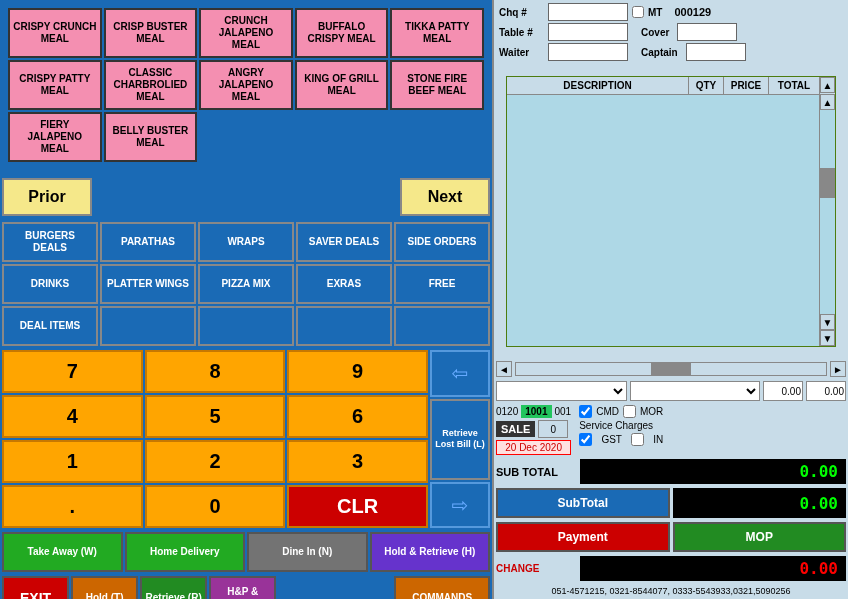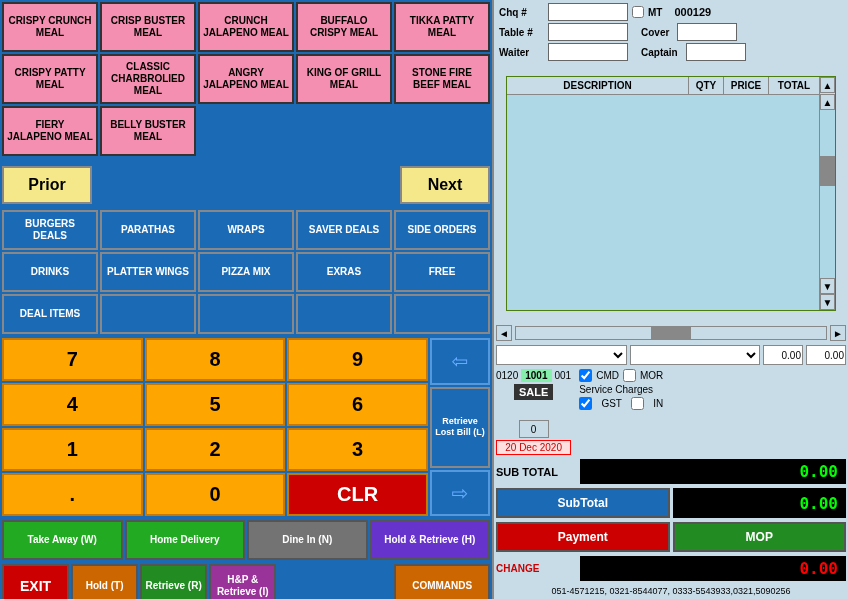--- a/index.html
+++ b/index.html
@@ -4,21 +4,21 @@
   <style>
     * { box-sizing: border-box; margin: 0; padding: 0; font-family: Arial, sans-serif; }
     body { width: 848px; height: 599px; overflow: hidden; background: #1a6ab5; }
 
     .main-container { display: flex; width: 848px; height: 599px; }
 
     
     .left-panel { width: 492px; display: flex; flex-direction: column; background: #1a6ab5; }
 
     
-    .meal-grid { display: grid; grid-template-columns: repeat(5, 1fr); gap: 2px; padding: 2px; }
+    .meal-grid { display: grid; grid-template-columns: repeat(5, 1fr); gap: 2px; padding: 8px; }
     .meal-btn {
       background: #f48fb1;
       border: 2px solid #333;
       padding: 4px 3px;
       font-size: 10px;
       font-weight: bold;
       text-align: center;
       cursor: pointer;
       min-height: 50px;
       display: flex; align-items: center; justify-content: center;
@@ -320,24 +320,24 @@
       <select class="small-select" style="flex:1;"></select>
       <select class="small-select" style="flex:1;"></select>
       <input type="text" class="small-num" value="0.00" style="">
       <input type="text" class="small-num" value="0.00" style="">
     </div>
 
     <div style="display:flex; gap:4px; padding:2px; align-items:flex-start;">
       <div style="display:flex; flex-direction:column; gap:2px;">
         <div style="display:flex; gap:3px; align-items:center; font-size:10px;">
           <span style="font-size:10px;">0120</span>
-          <span style="background:#86efac; color:#000; font-weight:bold; padding:1px 4px; font-size:10px;">1001</span>
+          <span style="background:#22c55e; color:#000; font-weight:bold; padding:1px 4px; font-size:10px;">1001</span>
           <span style="font-size:10px;">001</span>
         </div>
-        <div style="display:flex; gap:20px; align-items:center;flex-direction:column;">
+        <div style="display:flex; gap:3px; align-items:center;">
           <span class="sale-label">SALE</span>
           <input type="text" class="sale-val" value="0" style="">
         </div>
         <div class="date-display">20 Dec 2020</div>
       </div>
       <div style="display:flex; flex-direction:column; gap:2px; margin-left:4px;">
         <div style="display:flex; gap:4px; align-items:center; font-size:10px;">
           <input type="checkbox" checked="" style="">
           <span>CMD</span>
           <input type="checkbox" style="">

